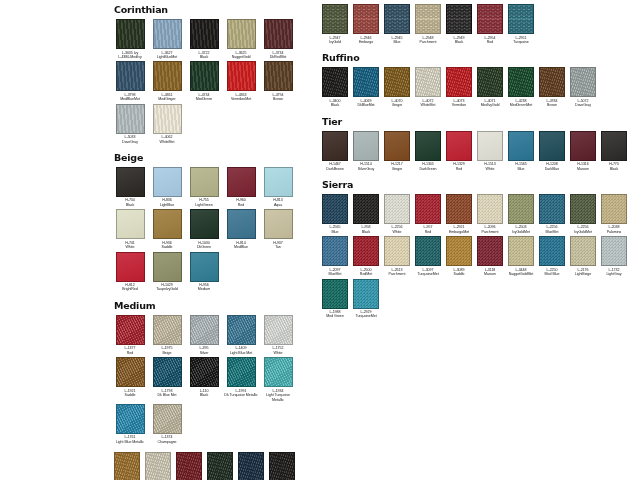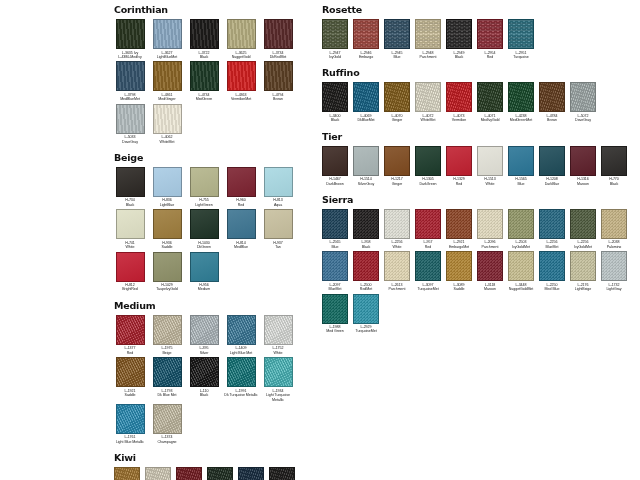--- a/index.html
+++ b/index.html
@@ -413,21 +413,20 @@
           <div class="swatch-cell">
             <div class="chip tex-metallic" style="background: rgb(201, 192, 167);"></div>
             <div class="chip-label">
               <span class="chip-code">L-1374</span>
               <span class="chip-name">Champagne</span>
             </div>
           </div>
         </div>
       </div>
       <div class="group">
-        <div class="group-title">Kiwi</div>
         <div class="swatch-grid w7">
           <div class="swatch-cell">
             <div class="chip tex-fiber" style="background: rgb(168, 123, 52);"></div>
           </div>
           <div class="swatch-cell">
             <div class="chip tex-fiber" style="background: rgb(222, 215, 195);"></div>
           </div>
           <div class="swatch-cell">
             <div class="chip tex-fiber" style="background: rgb(124, 34, 40);"></div>
           </div>
@@ -438,21 +437,20 @@
             <div class="chip tex-fiber" style="background: rgb(29, 51, 71);"></div>
           </div>
           <div class="swatch-cell">
             <div class="chip tex-fiber" style="background: rgb(35, 33, 32);"></div>
           </div>
         </div>
       </div>
     </div>
   <div class="column col-right">
       <div class="group">
-        <div class="group-title">Rosette</div>
         <div class="swatch-grid w7">
           <div class="swatch-cell">
             <div class="chip tex-scallop" style="background: rgb(70, 80, 47);"></div>
             <div class="chip-label">
               <span class="chip-code">L-2947</span>
               <span class="chip-name">IvyGold</span>
             </div>
           </div>
           <div class="swatch-cell">
             <div class="chip tex-scallop" style="background: rgb(160, 59, 50);"></div>

